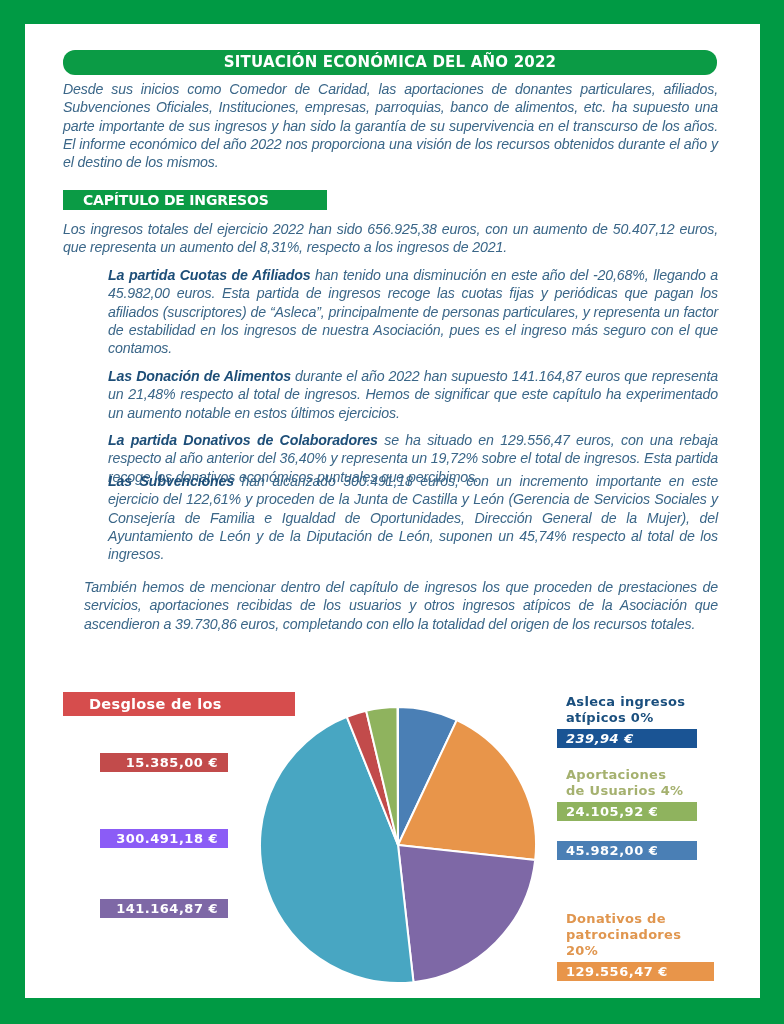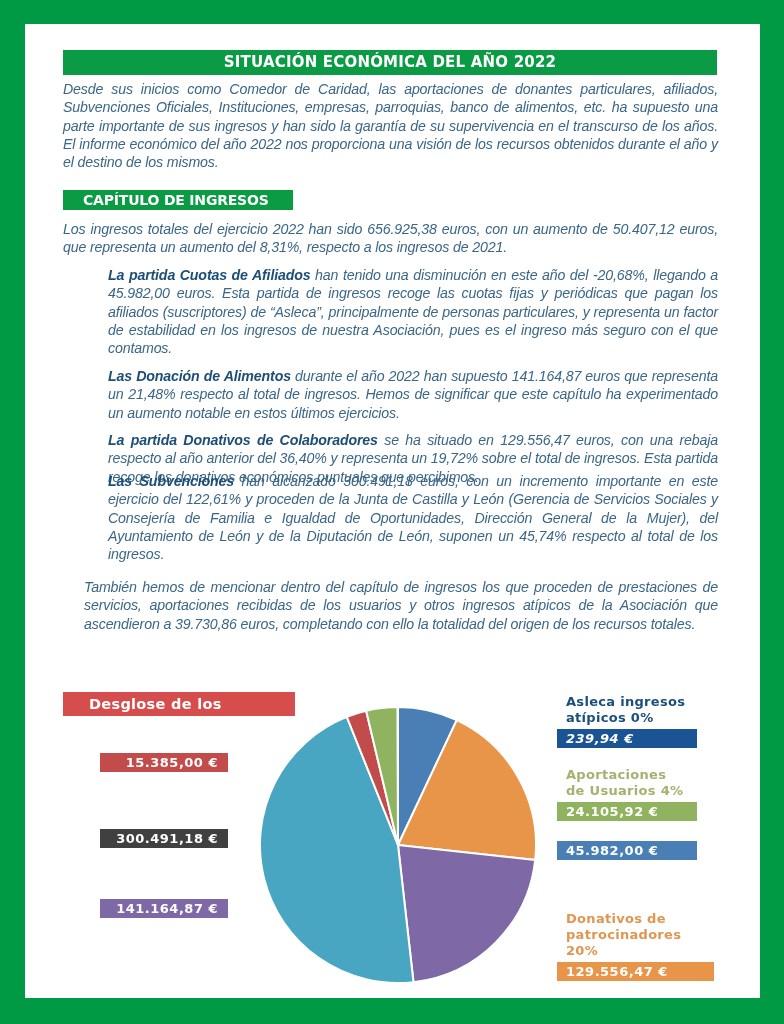--- a/index.html
+++ b/index.html
@@ -6,24 +6,24 @@
   body {
     width: 784px; height: 1024px; background: #009a44; position: relative; overflow: hidden;
     font-family: "Liberation Sans", sans-serif;
   }
   .panel {
     position: absolute; left: 25px; top: 24px; width: 735px; height: 974px; background: #ffffff;
   }
   .hbar {
     position: absolute; left: 63px; top: 50px; width: 654px; height: 25px; background: #0b9b45;
     color: #ffffff; font-family: "DejaVu Sans", sans-serif; font-weight: bold; font-size: 15px;
-    text-align: center; line-height: 25px; letter-spacing: 0.2px;
+    text-align: center; line-height: 25px; letter-spacing: 0.2px; border-radius: 12px;
   }
   .secbar {
-    position: absolute; left: 63px; top: 190px; width: 230px; height: 20px; background: #0b9b45;
+    position: absolute; left: 63px; top: 190px; width: 264px; height: 20px; background: #0b9b45;
     color: #ffffff; font-family: "DejaVu Sans", sans-serif; font-weight: bold; font-size: 14px;
     line-height: 20px; padding-left: 20px; box-sizing: border-box; letter-spacing: -0.2px;
   }
   .para {
     position: absolute; color: #3a6688; font-family: "Liberation Sans", sans-serif; font-size: 14.2px;
     line-height: 18.3px; text-align: justify; margin: 0; letter-spacing: -0.15px; font-style: italic;
   }
   .para b { color: #1d4e78; font-weight: bold; }
   #p-intro { left: 63px; top: 80px; width: 655px; }
   #p-total { left: 63px; top: 220px; width: 655px; }
@@ -77,21 +77,21 @@
     <path d="M398,845 L366.16,710.72 A138,138 0 0 1 397.68,707.00 Z" fill="#8fb35e" stroke="#ffffff" stroke-width="2"></path>
     <path d="M398,845 L397.68,707.00 A138,138 0 0 1 398.00,707.00 Z" fill="#1a5494" stroke="#ffffff" stroke-width="2"></path>
   </svg>
 
 <div class="desglose">Desglose de los ingresos</div>
 
 <div class="leg left" style="left:100px; top:750px; width:128px;">
   <div class="val" style="background: rgb(194, 75, 75);">15.385,00 €</div>
 </div>
 <div class="leg left" style="left:100px; top:826px; width:128px;">
-  <div class="val" style="background: #404040;">300.491,18 €</div>
+  <div class="val" style="background: #8b5cf6;">300.491,18 €</div>
 </div>
 <div class="leg left" style="left:100px; top:896px; width:128px;">
   <div class="val" style="background: rgb(126, 104, 166);">141.164,87 €</div>
 </div>
 
 <div class="leg right" style="left:557px; top:694px; width:140px;">
   <div class="lbl" style="color: rgb(26, 79, 126);"><span>Asleca ingresos</span><br><span>atípicos 0%</span></div>
   <div class="val" style="background: rgb(26, 84, 148); font-style: italic;">239,94 €</div>
 </div>
 <div class="leg right" style="left:557px; top:767px; width:140px;">

